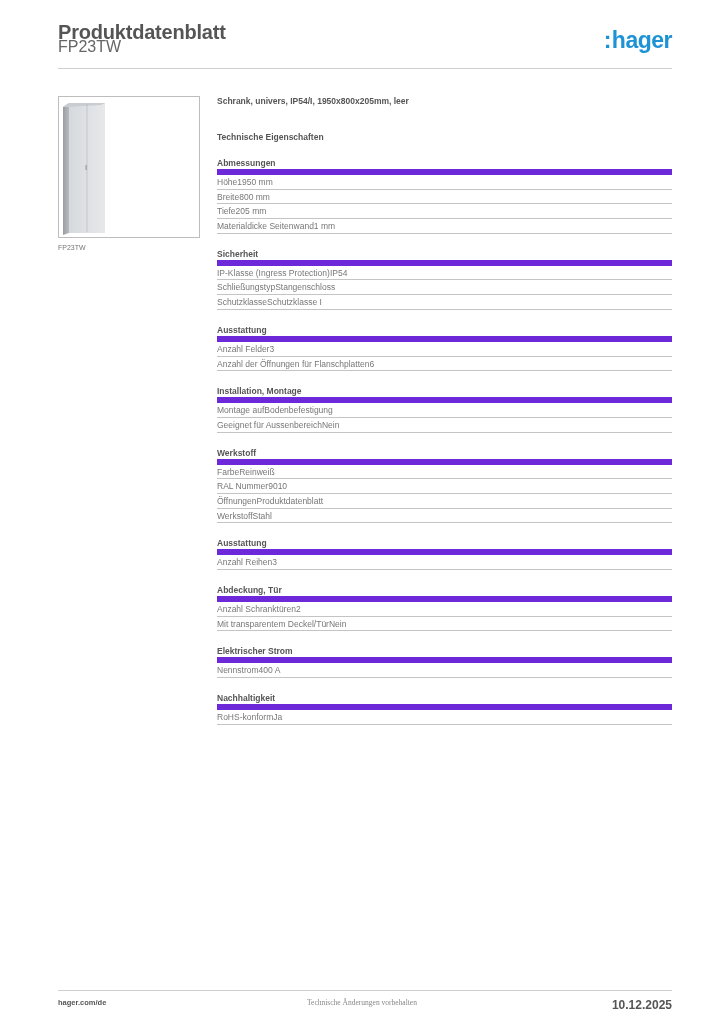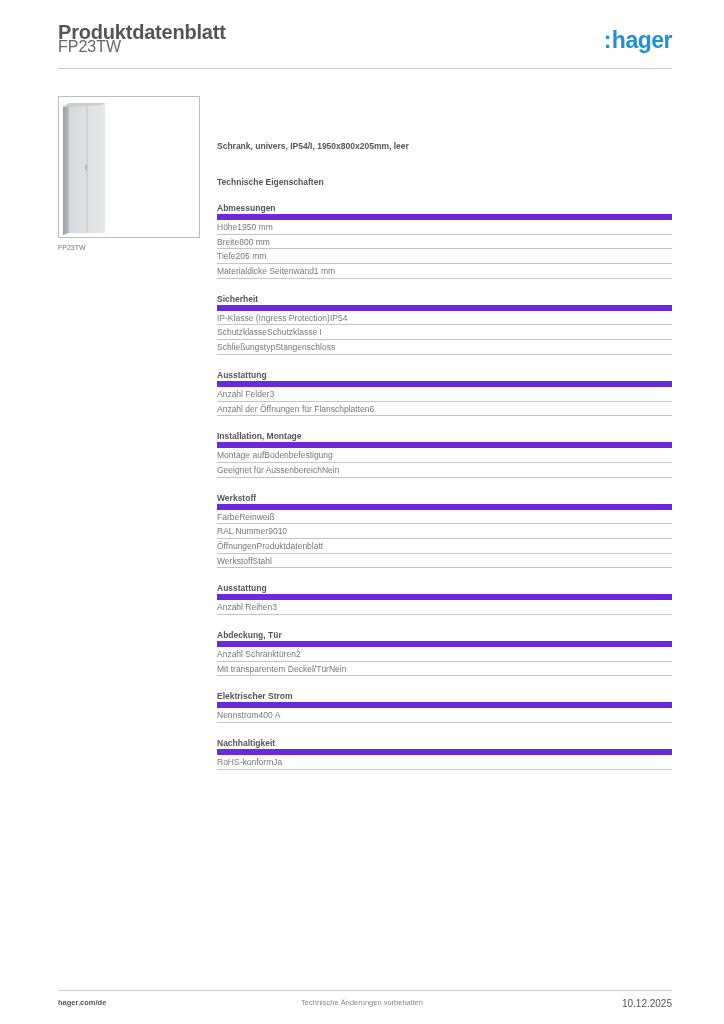--- a/index.html
+++ b/index.html
@@ -28,21 +28,21 @@
       position: absolute; left: 58px; top: 96px; width: 142px; height: 142px;
       border: 1px solid #bdbdbd; background: #fff; box-sizing: border-box;
     }
     .cabinet {
       position: absolute; left: 4px; top: 4px; width: 48px; height: 134px;
     }
     .image-caption {
       position: absolute; left: 58px; top: 244px; font-size: 7px; color: #777;
     }
     .content {
-      position: absolute; left: 217px; top: 95px; width: 455px; margin-top: 45px;
+      position: absolute; left: 217px; top: 95px; width: 455px;
     }
     .product-desc { font-size: 8.5px; font-weight: bold; color: #555; height: 12px; line-height: 12px; }
     .tech-title { font-size: 8.5px; font-weight: bold; color: #555; margin-top: 24px; height: 12px; line-height: 12px; }
     .section { margin-top: 14px; }
     .section:first-of-type { }
     .section-title {
       font-size: 8.5px; font-weight: bold; color: #555;
       height: 12px; line-height: 12px;
       border-bottom: 6px solid #6d28d9;
     }
@@ -53,24 +53,24 @@
     }
     .row .value { text-align: right; }
     .footer-rule {
       position: absolute; left: 58px; right: 52px; top: 990px;
       height: 1px; background: #cfcfcf;
     }
     .footer-left {
       position: absolute; left: 58px; top: 998px; font-size: 7.5px; font-weight: bold; color: #555;
     }
     .footer-center {
-      position: absolute; left: 0; right: 0; top: 998px; text-align: center; font-size: 7.5px; color: #888;
+      position: absolute; left: 0; right: 0; top: 998px; text-align: center; font-size: 7.5px; color: #888; font-family: Liberation Serif, serif;
     }
     .footer-right {
-      position: absolute; right: 52px; top: 998px; font-size: 10px; font-weight: normal; color: #555;
+      position: absolute; right: 52px; top: 998px; font-size: 12px; font-weight: bold; color: #555;
     }
   </style>
 </head>
 <body>
 
 <div class="header-title">Produktdatenblatt</div>
 <div class="header-sub">FP23TW</div>
 <div class="logo"><span class="dots">:</span><span>hager</span></div>
 <div class="header-rule"></div>
 
@@ -119,26 +119,26 @@
       </div>
   </div>
 
   <div class="section">
     <div class="section-title">Sicherheit</div>
     <div class="row">
         <span>IP-Klasse (Ingress Protection)</span>
         <span class="value">IP54</span>
       </div>
     <div class="row">
+        <span>Schließungstyp</span>
+        <span class="value">Stangenschloss</span>
+      </div>
+    <div class="row">
         <span>Schutzklasse</span>
         <span class="value">Schutzklasse I</span>
-      </div>
-    <div class="row">
-        <span>Schließungstyp</span>
-        <span class="value">Stangenschloss</span>
       </div>
   </div>
 
   <div class="section">
     <div class="section-title">Ausstattung</div>
     <div class="row">
         <span>Anzahl Felder</span>
         <span class="value">3</span>
       </div>
     <div class="row">

